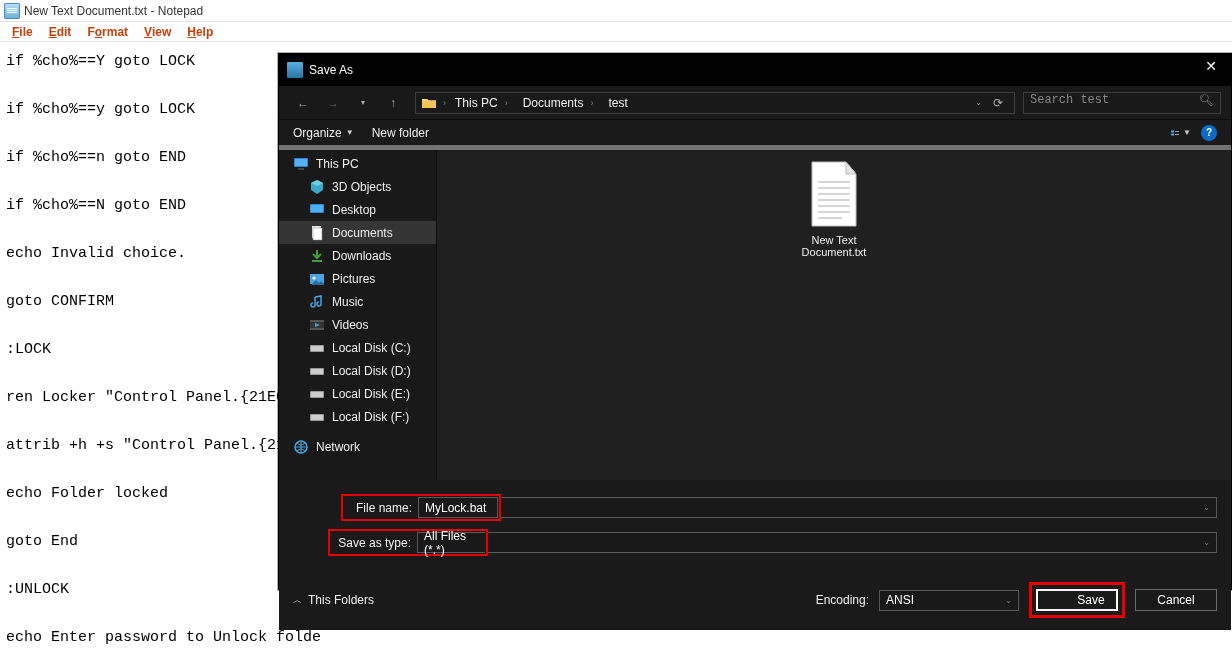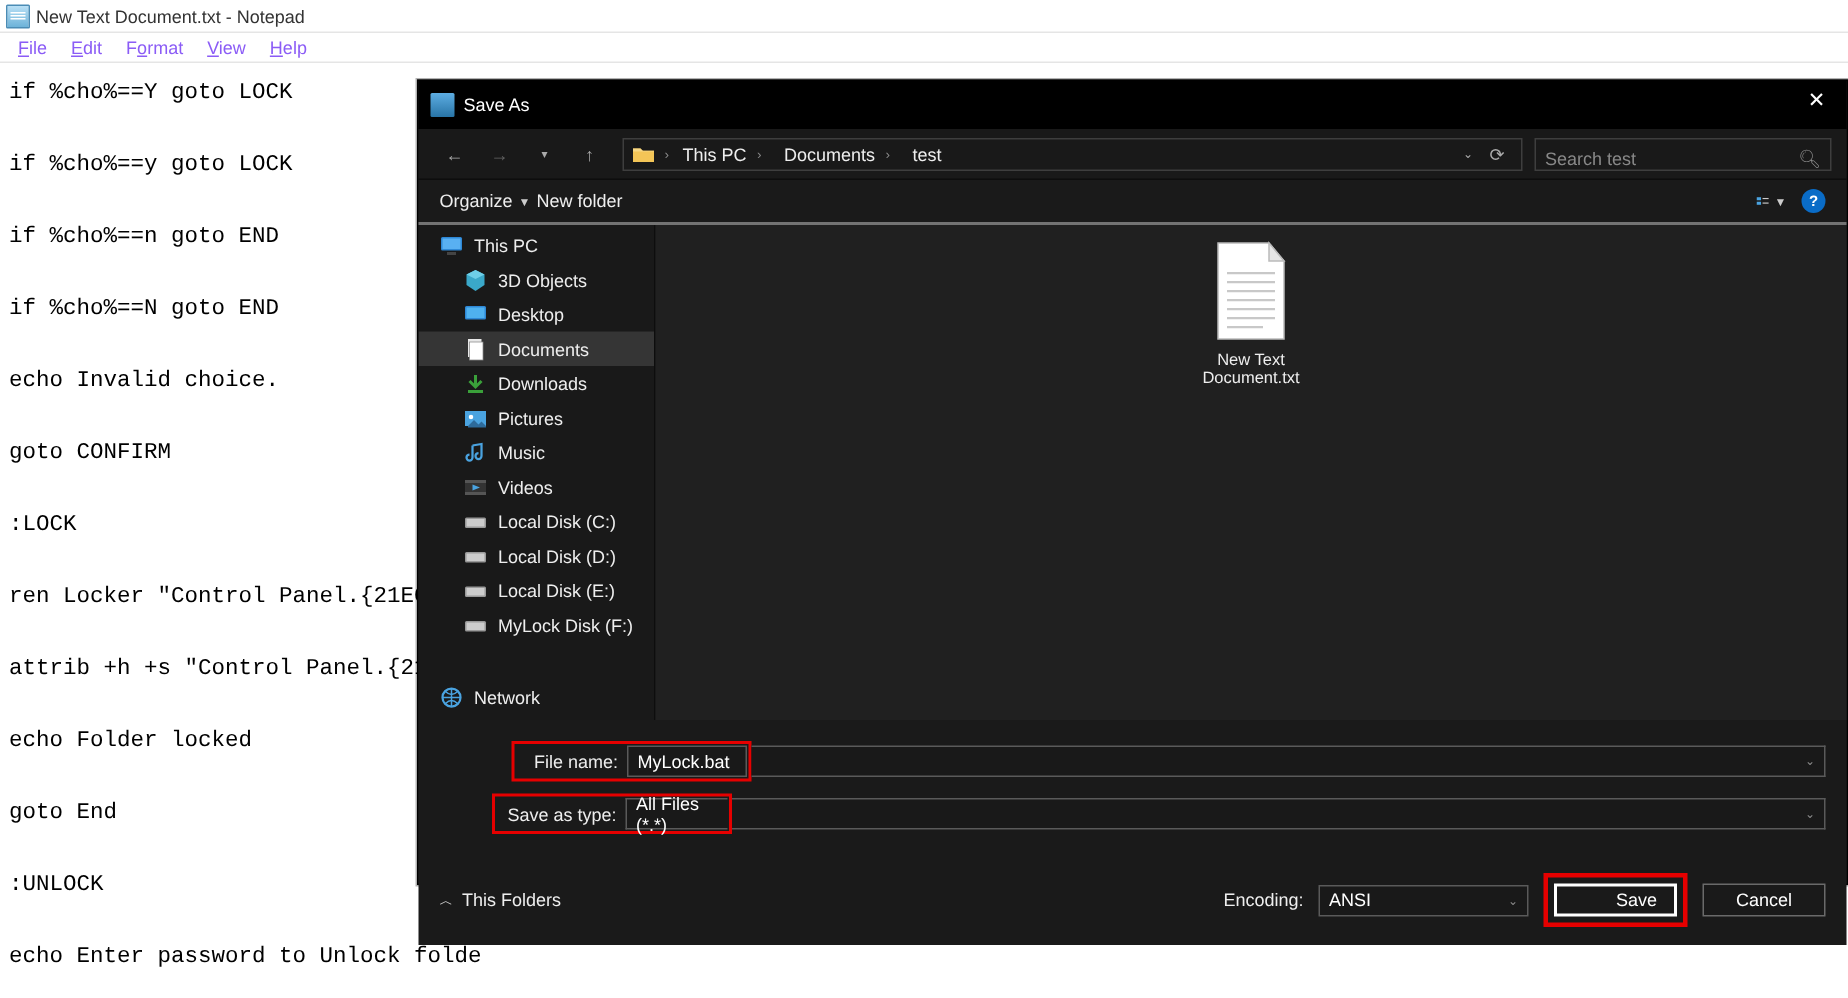--- a/index.html
+++ b/index.html
@@ -3,21 +3,21 @@
 <meta charset="utf-8">
 <style>
 * { box-sizing: border-box; margin: 0; padding: 0; }
 body { width: 1232px; height: 665px; font-family: "Segoe UI", Tahoma, sans-serif; font-size: 12px; background: #fff; overflow: hidden; position: relative; }
 
 
 .notepad { position: absolute; left: 0; top: 0; width: 1232px; height: 665px; background: #fff; }
 .np-titlebar { height: 22px; background: #fff; border-bottom: 1px solid #e5e5e5; display: flex; align-items: center; padding: 0 4px; font-size: 12px; color: #333; }
 .np-icon { width: 16px; height: 16px; margin-right: 4px; background: linear-gradient(#b8dff5,#6db3d9); border: 1px solid #4a8cb5; border-radius: 1px; position: relative; }
 .np-icon::before { content:""; position:absolute; left:2px; top:4px; right:2px; height:1px; background:#fff; box-shadow: 0 2px 0 #fff, 0 4px 0 #fff; }
-.np-menubar { height: 20px; display: flex; align-items: center; padding: 0 4px; font-size: 12px; color: #8b5cf6; border-bottom: 1px solid #e5e5e5; }
+.np-menubar { height: 20px; display: flex; align-items: center; padding: 0 4px; font-size: 12px; color: #c2410c; border-bottom: 1px solid #e5e5e5; font-weight: bold; }
 .np-menubar span { padding: 2px 8px; cursor: default; }
 .np-menubar span u { text-decoration: underline; }
 .np-content { padding: 8px 6px; font-family: Consolas, "Courier New", monospace; font-size: 15px; line-height: 24px; white-space: pre; color: #000; }
 
 
 .dialog { position: absolute; left: 278px; top: 53px; width: 954px; height: 537px; background: #1e1e1e; color: #fff; border: 1px solid #000; box-shadow: 0 0 0 1px rgba(0,0,0,.3); }
 .dlg-titlebar { height: 30px; background: #000; display: flex; align-items: center; padding: 16px 8px; font-size: 12px; }
 .dlg-title-icon { width: 16px; height: 16px; margin-right: 6px; background: linear-gradient(#5dade2,#2874a6); border-radius: 1px; }
 .dlg-title { flex: 1; color: #fff; }
 .dlg-close { width: 40px; height: 30px; display: flex; align-items: center; justify-content: center; color: #fff; font-size: 14px; cursor: pointer; margin: -8px -8px 0 0; }
@@ -25,24 +25,24 @@
 .nav-row { height: 34px; background: #191919; display: flex; align-items: center; padding: 0 10px; gap: 2px; border-bottom: 1px solid #0d0d0d; }
 .nav-btn { width: 28px; height: 24px; display: flex; align-items: center; justify-content: center; color: #aaa; cursor: pointer; }
 .breadcrumb { flex: 1; height: 22px; background: #191919; border: 1px solid #3e3e3e; display: flex; align-items: center; padding: 0 2px; margin: 0 6px 0 6px; color: #eee; font-size: 12px; }
 .bc-folder-icon { width: 16px; height: 14px; margin-left: 3px; margin-right: 3px; position: relative; }
 .bc-folder-icon svg { width:16px; height:14px; }
 .bc-seg { padding: 0 6px; display:flex; align-items:center; gap:4px; }
 .bc-chev { color:#888; font-size:9px; padding:0 3px; }
 .bc-tail { margin-left:auto; display:flex; align-items:center; gap:6px; padding-right:4px; }
 .bc-drop { font-size:8px; color:#aaa; }
 .bc-refresh { width:20px; display:flex; justify-content:center; color:#aaa; cursor:pointer; }
-.nav-search { width: 198px; height: 22px; background: #191919; border: 1px solid #3e3e3e; display: flex; align-items: flex-end; color: #888; font-size: 12px; padding: 0 6px; }
+.nav-search { width: 198px; height: 22px; background: #191919; border: 1px solid #3e3e3e; display: flex; align-items: flex-start; color: #888; font-size: 12px; padding: 0 6px; font-family: Liberation Mono, monospace; }
 .nav-search .magnifier { margin-left:auto; color:#888; }
 
-.toolbar-row { height: 30px; background: #1a1a1a; display: flex; align-items: center; padding: 0 14px; gap: 4px; font-size: 12px; color: #eee; border-bottom: 2px solid #737373; }
+.toolbar-row { height: 30px; background: #1a1a1a; display: flex; align-items: center; padding: 0 14px; gap: 18px; font-size: 12px; color: #eee; border-bottom: 5px solid #737373; }
 .tb-item { display:flex; align-items:center; gap:4px; cursor:pointer; }
 .tb-chev { font-size:8px; color:#ccc; }
 .tb-right { margin-left:auto; display:flex; align-items:center; gap:10px; }
 .tb-viewicon { width:20px; height:16px; display:flex; align-items:center; justify-content:center; cursor:pointer; color:#ccc; }
 .help-icon { width:16px; height:16px; border-radius:50%; background:#0a6cc7; color:#fff; display:flex; align-items:center; justify-content:center; font-size:10px; font-weight:bold; cursor:pointer; }
 
 .content-area { display:flex; height: 330px; background:#191919; }
 .sidebar { width: 158px; background:#191919; border-right: 1px solid #0d0d0d; overflow:hidden; font-size:12px; }
 .sb-item { display:flex; align-items:center; height:23px; padding-left: 30px; color:#eee; cursor:pointer; gap:7px; }
 .sb-item.root { padding-left: 14px; }
@@ -296,24 +296,24 @@
             </span>
             <span>Local Disk (E:)</span>
           </div>
         <div class="sb-item">
             <span class="sb-icon">
               <svg viewBox="0 0 16 16">
                 <rect x="1" y="5" width="14" height="7" rx="1" fill="#999"></rect>
                 <rect x="2" y="6" width="12" height="5" fill="#ccc"></rect>
               </svg>
             </span>
-            <span>MyLock Disk (F:)</span>
+            <span>Local Disk (F:)</span>
           </div>
         <div class="sb-hr"></div>
-        <div class="sb-item root" style="margin-top:24px;text-align:right;">
+        <div class="sb-item root" style="margin-top:6px;text-align:right;">
             <span class="sb-icon">
               <svg viewBox="0 0 16 16">
                 <circle cx="8" cy="8" r="6" fill="none" stroke="#4aa3e0" stroke-width="1.5"></circle>
                 <path d="M2 8 h12 M8 2 v12 M4 4 q4 4 8 0 M4 12 q4 -4 8 0" stroke="#4aa3e0" stroke-width="1" fill="none"></path>
               </svg>
             </span>
             <span>Network</span>
           </div>
       </div>
     </div>

